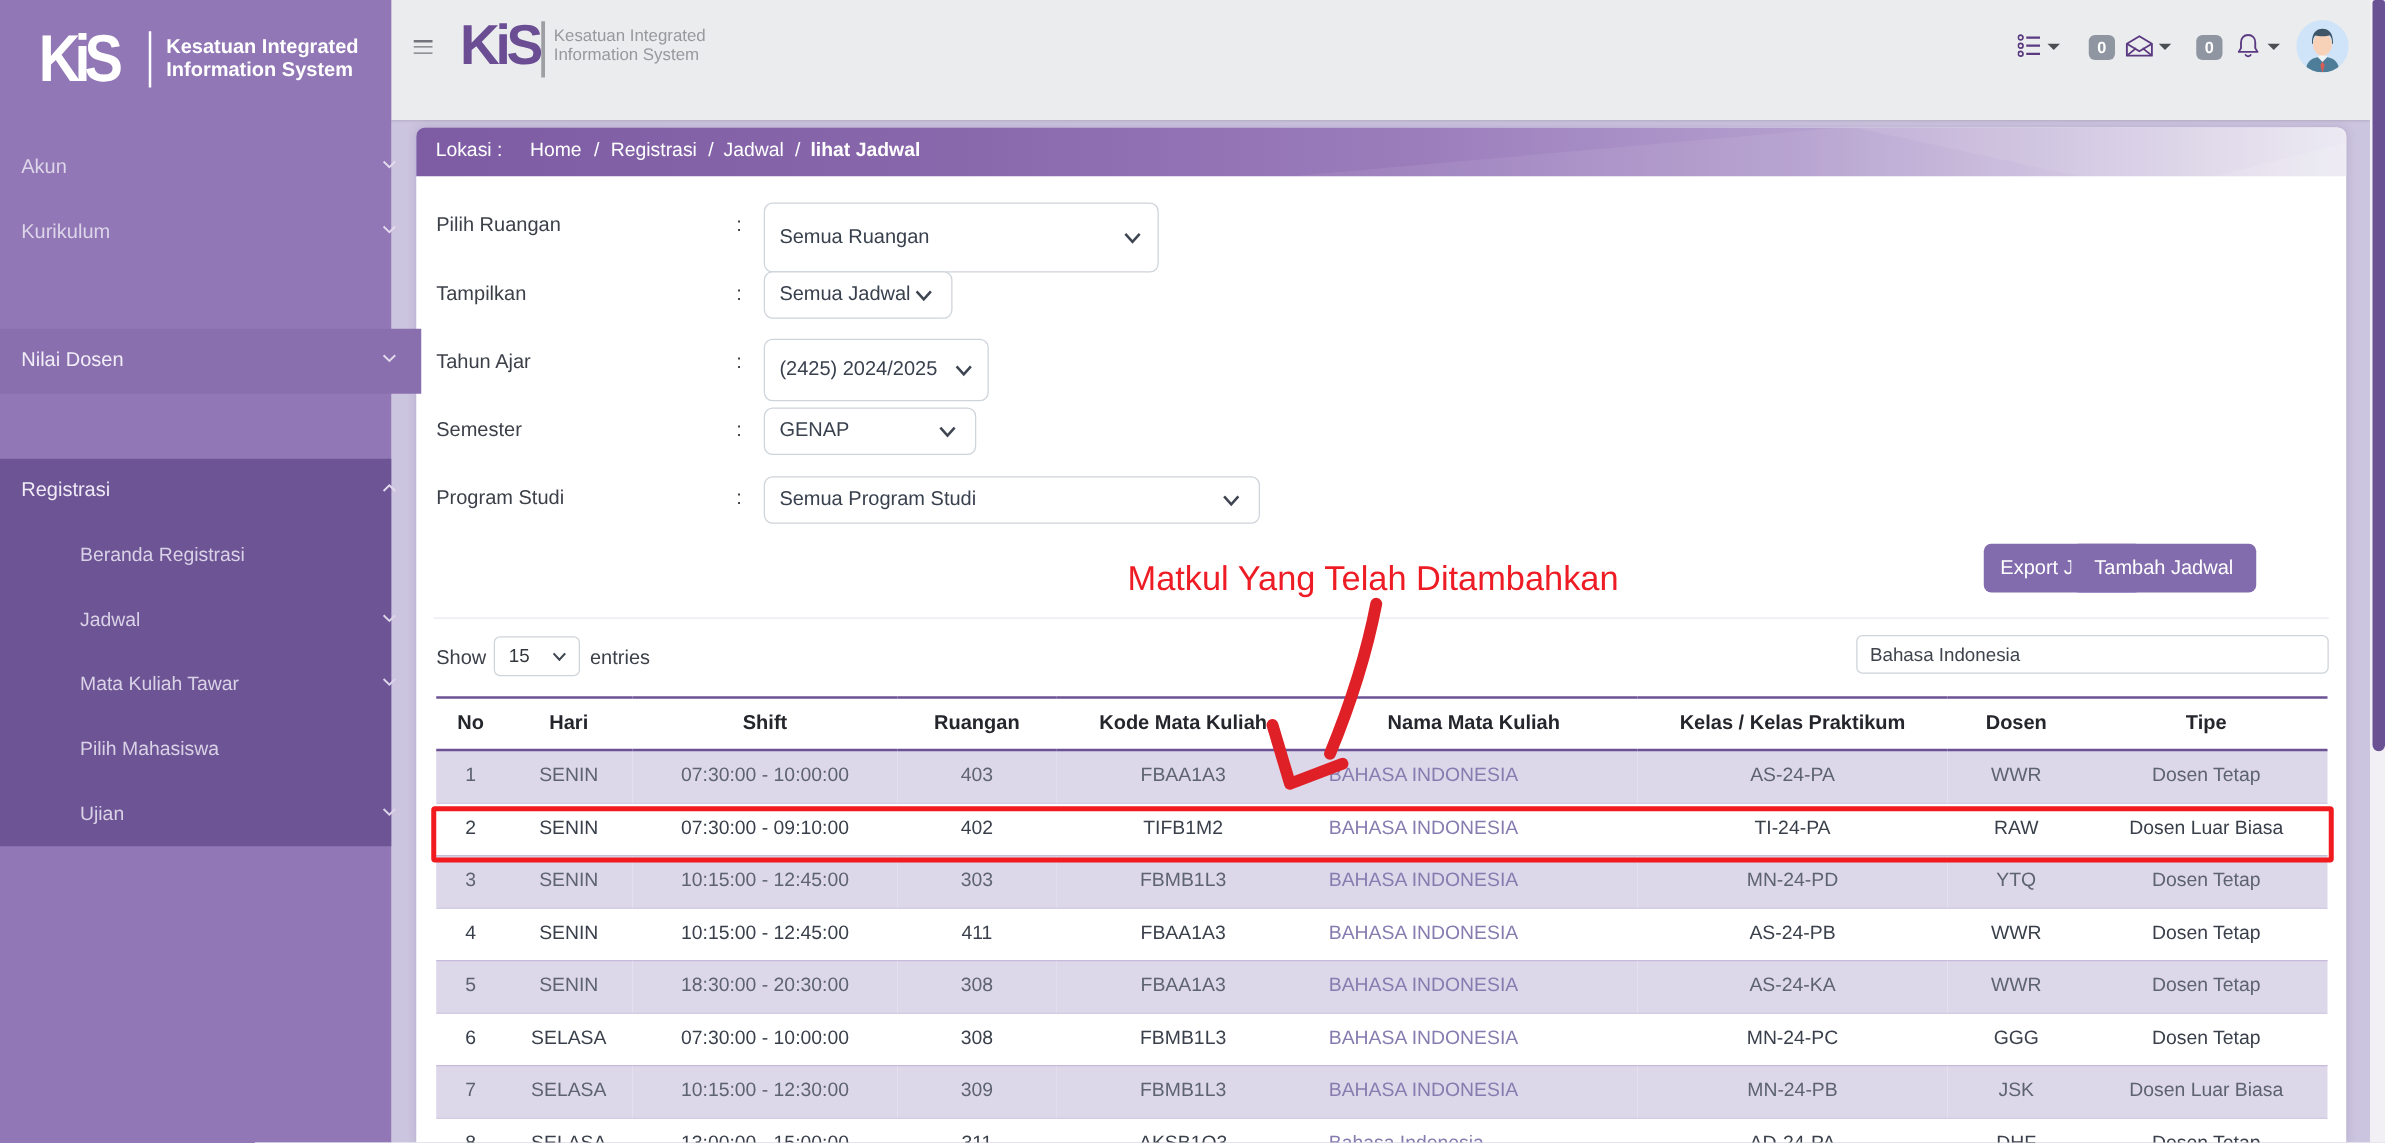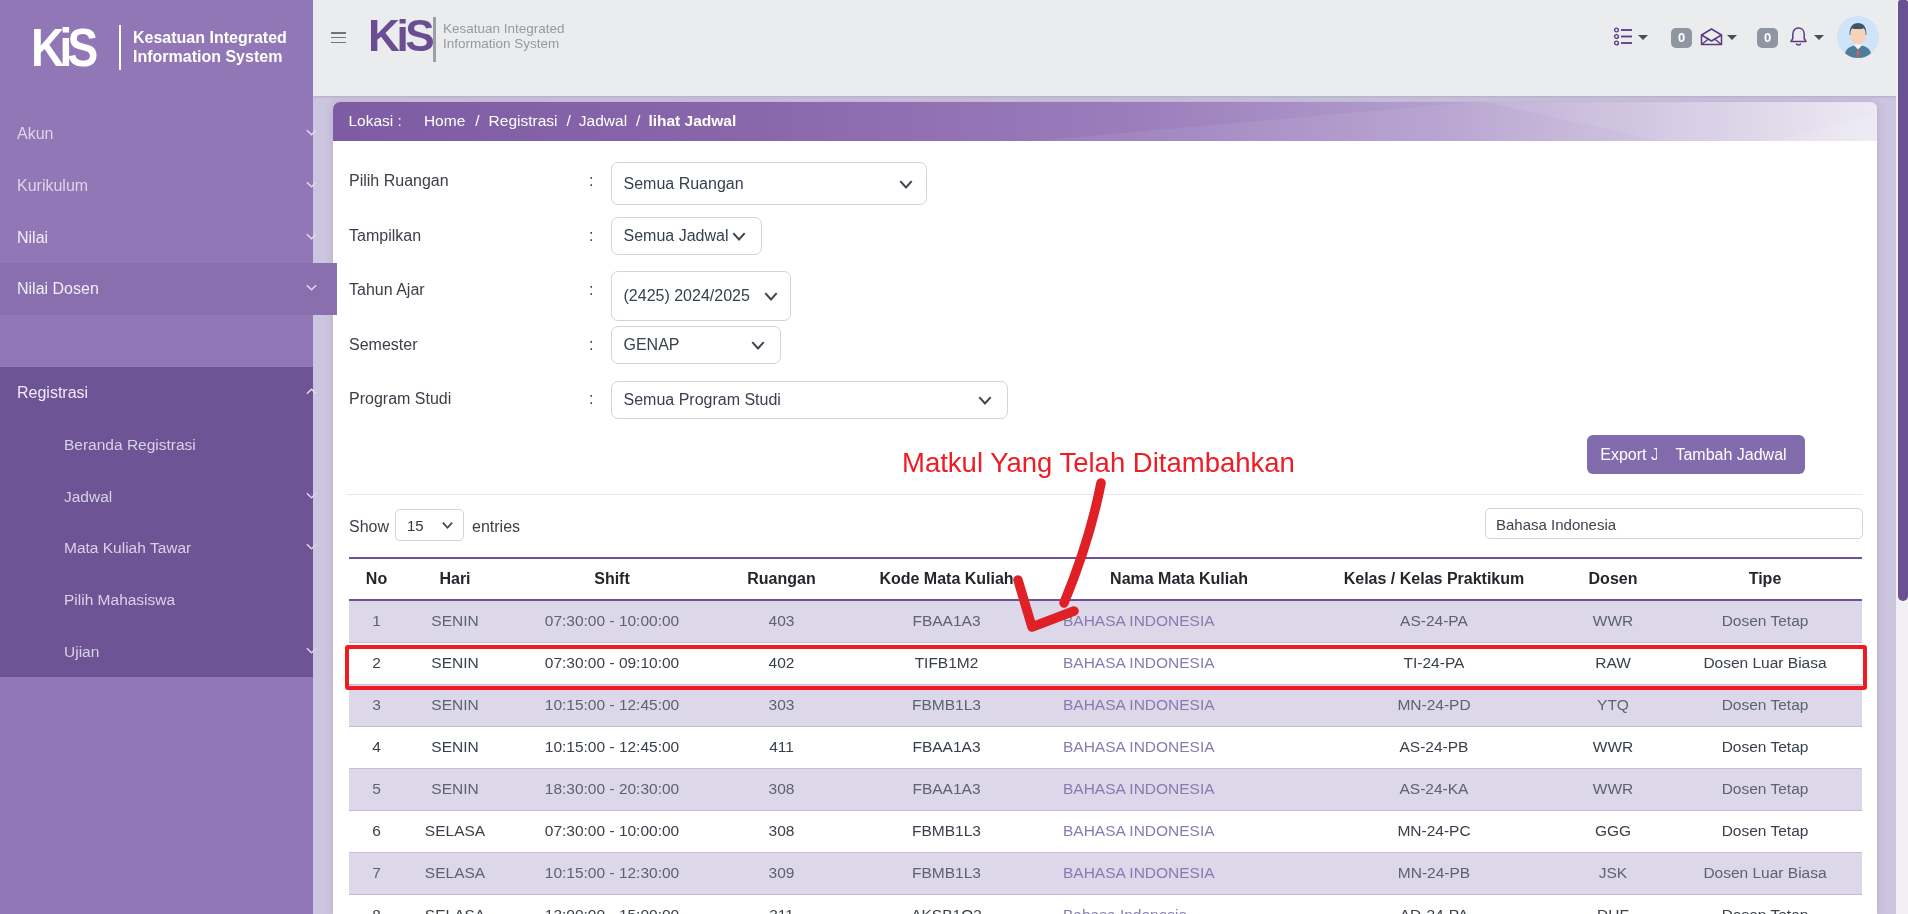--- a/index.html
+++ b/index.html
@@ -75,26 +75,20 @@
   <div class="ttl">Kesatuan Integrated<br>Information System</div>
   <div id="regblock"></div>
   <div class="mitem" style="top:108px;">
       <span class="t">Akun</span>
       <span class="c"><svg class="chev" viewBox="0 0 14 14">
           <path d="M2 4.5 L7 9.5 L12 4.5" fill="none" stroke="#e3dcee" stroke-width="1.6"></path>
         </svg></span>
     </div>
   <div class="mitem" style="top:160px;">
       <span class="t">Kurikulum</span>
-      <span class="c"><svg class="chev" viewBox="0 0 14 14">
-          <path d="M2 4.5 L7 9.5 L12 4.5" fill="none" stroke="#e3dcee" stroke-width="1.6"></path>
-        </svg></span>
-    </div>
-  <div class="mitem" style="top:212px; color:#f2eef8;">
-      <span class="t">Nilai</span>
       <span class="c"><svg class="chev" viewBox="0 0 14 14">
           <path d="M2 4.5 L7 9.5 L12 4.5" fill="none" stroke="#e3dcee" stroke-width="1.6"></path>
         </svg></span>
     </div>
   <div class="mitem" style="top:263px; background:#896fae; color:#f2eef8;">
       <span class="t">Nilai Dosen</span>
       <span class="c"><svg class="chev" viewBox="0 0 14 14">
           <path d="M2 4.5 L7 9.5 L12 4.5" fill="none" stroke="#e3dcee" stroke-width="1.6"></path>
         </svg></span>
     </div>
@@ -194,21 +188,21 @@
   <div class="flabel" style="top:125px;">Tampilkan</div>
   <div class="flabel" style="top:179px;">Tahun Ajar</div>
   <div class="flabel" style="top:234px;">Semester</div>
   <div class="flabel" style="top:288px;">Program Studi</div>
   <div class="fcolon" style="top:70px;">:</div>
   <div class="fcolon" style="top:125px;">:</div>
   <div class="fcolon" style="top:179px;">:</div>
   <div class="fcolon" style="top:234px;">:</div>
   <div class="fcolon" style="top:288px;">:</div>
 
-  <div class="fsel" style="top:60px; width:316px; height:43px;">
+  <div class="fsel" style="top:60px; width:316px; height:56px;">
       <span class="tx">Semua Ruangan</span>
     <svg class="selchev" style="right:12px;" viewBox="0 0 14 14">
         <path d="M2 4.5 L7 10 L12 4.5" fill="none" stroke="#3f4652" stroke-width="1.8"></path>
       </svg>
     </div>
   <div class="fsel" style="top:115px; width:151px; height:38px;">
       <span class="tx">Semua Jadwal</span>
     <svg class="selchev" style="right:14px;" viewBox="0 0 14 14">
         <path d="M2 4.5 L7 10 L12 4.5" fill="none" stroke="#3f4652" stroke-width="1.8"></path>
       </svg>

